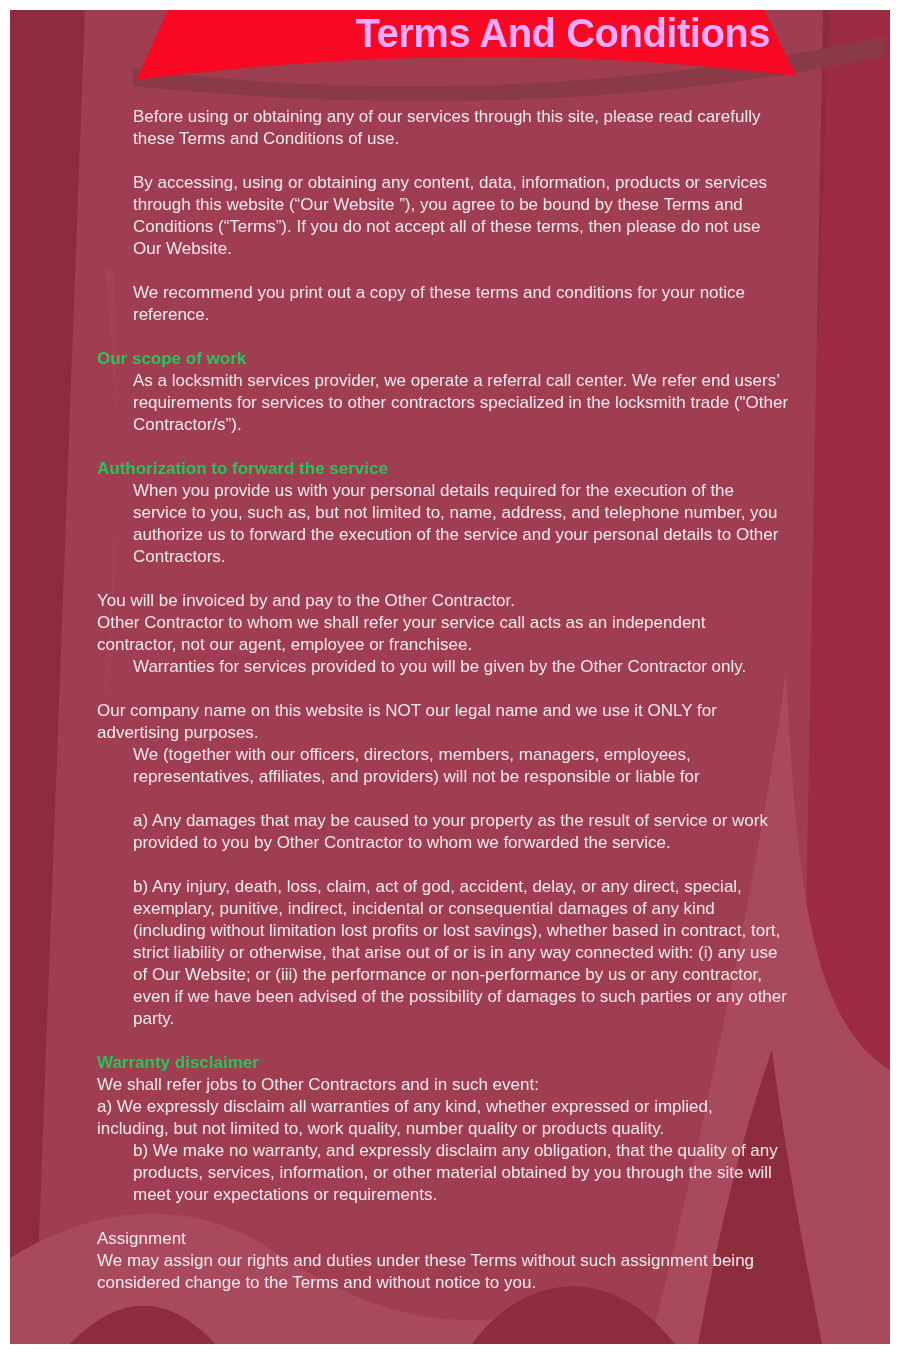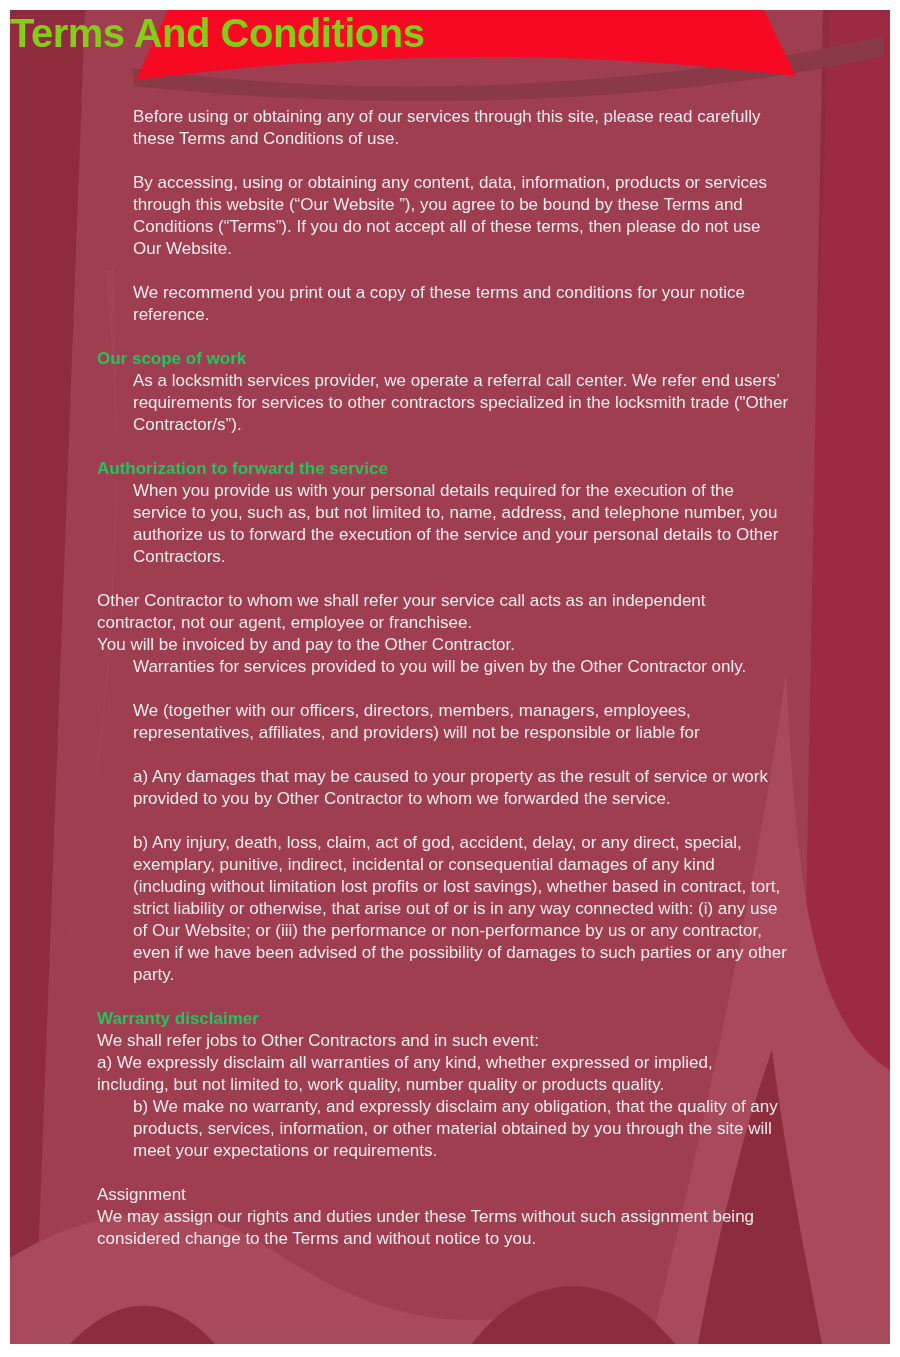--- a/index.html
+++ b/index.html
@@ -2,22 +2,22 @@
 <html><head>
 <meta charset="utf-8">
 <style>
   html,body{margin:0;padding:0;}
   body{width:900px;height:1357px;background:#ffffff;font-family:"Liberation Sans",sans-serif;}
   #screen{position:relative;width:900px;height:1357px;background:#ffffff;overflow:hidden;}
   .frame{position:absolute;left:10px;top:10px;width:880px;height:1334px;background:#8e2c3e;overflow:hidden;}
   .bg-svg{position:absolute;left:0;top:0;width:880px;height:1334px;display:block;}
   .ribbon-svg{position:absolute;left:0;top:0;width:880px;height:110px;display:block;}
   .title{
-    position:absolute;left:0;top:1px;width:760px;text-align:left;
-    color:#84cc16;font-size:40px;font-weight:700;letter-spacing:-0.5px;
+    position:absolute;left:0;top:1px;width:760px;text-align:right;
+    color:#f0abfc;font-size:40px;font-weight:700;letter-spacing:-0.5px;
     font-family:"Liberation Sans",sans-serif;
   }
   .content{
     position:absolute;left:87px;top:96px;width:692px;
     color:#f3ebee;font-size:17px;line-height:22px;
   }
   .blk{margin:0;}
   .blk.gap{margin-bottom:22px;margin-left:36px;}
   .blk.h{font-weight:700;color:#22c55e;}
   .blk.hp{font-weight:400;}
@@ -48,23 +48,24 @@
     <div class="title">Terms And Conditions</div>
 
     <div class="content">
         <div class="blk p gap">Before using or obtaining any of our services through this site, please read carefully these Terms and Conditions of use.</div>
         <div class="blk p gap">By accessing, using or obtaining any content, data, information, products or services through this website (“Our Website ”), you agree to be bound by these Terms and Conditions (“Terms”). If you do not accept all of these terms, then please do not use Our Website.</div>
         <div class="blk p gap">We recommend you print out a copy of these terms and conditions for your notice reference.</div>
         <div class="blk h">Our scope of work</div>
         <div class="blk p gap">As a locksmith services provider, we operate a referral call center. We refer end users’ requirements for services to other contractors specialized in the locksmith trade ("Other Contractor/s”).</div>
         <div class="blk h">Authorization to forward the service</div>
         <div class="blk p gap">When you provide us with your personal details required for the execution of the service to you, such as, but not limited to, name, address, and telephone number, you authorize us to forward the execution of the service and your personal details to Other Contractors.</div>
+        <div class="blk p">You will be invoiced by and pay to the Other Contractor.</div>
         <div class="blk p">Other Contractor to whom we shall refer your service call acts as an independent contractor, not our agent, employee or franchisee.</div>
-        <div class="blk p">You will be invoiced by and pay to the Other Contractor.</div>
         <div class="blk p gap">Warranties for services provided to you will be given by the Other Contractor only.</div>
+        <div class="blk p">Our company name on this website is NOT our legal name and we use it ONLY for advertising purposes.</div>
         <div class="blk p gap">We (together with our officers, directors, members, managers, employees, representatives, affiliates, and providers) will not be responsible or liable for</div>
         <div class="blk p gap">a) Any damages that may be caused to your property as the result of service or work provided to you by Other Contractor to whom we forwarded the service.</div>
         <div class="blk p gap">b) Any injury, death, loss, claim, act of god, accident, delay, or any direct, special, exemplary, punitive, indirect, incidental or consequential damages of any kind (including without limitation lost profits or lost savings), whether based in contract, tort, strict liability or otherwise, that arise out of or is in any way connected with: (i) any use of Our Website; or (iii) the performance or non-performance by us or any contractor, even if we have been advised of the possibility of damages to such parties or any other party.</div>
         <div class="blk h">Warranty disclaimer</div>
         <div class="blk p">We shall refer jobs to Other Contractors and in such event:</div>
         <div class="blk p">a) We expressly disclaim all warranties of any kind, whether expressed or implied, including, but not limited to, work quality, number quality or products quality.</div>
         <div class="blk p gap">b) We make no warranty, and expressly disclaim any obligation, that the quality of any products, services, information, or other material obtained by you through the site will meet your expectations or requirements.</div>
         <div class="blk hp">Assignment</div>
         <div class="blk p">We may assign our rights and duties under these Terms without such assignment being considered change to the Terms and without notice to you.</div>
       </div>

